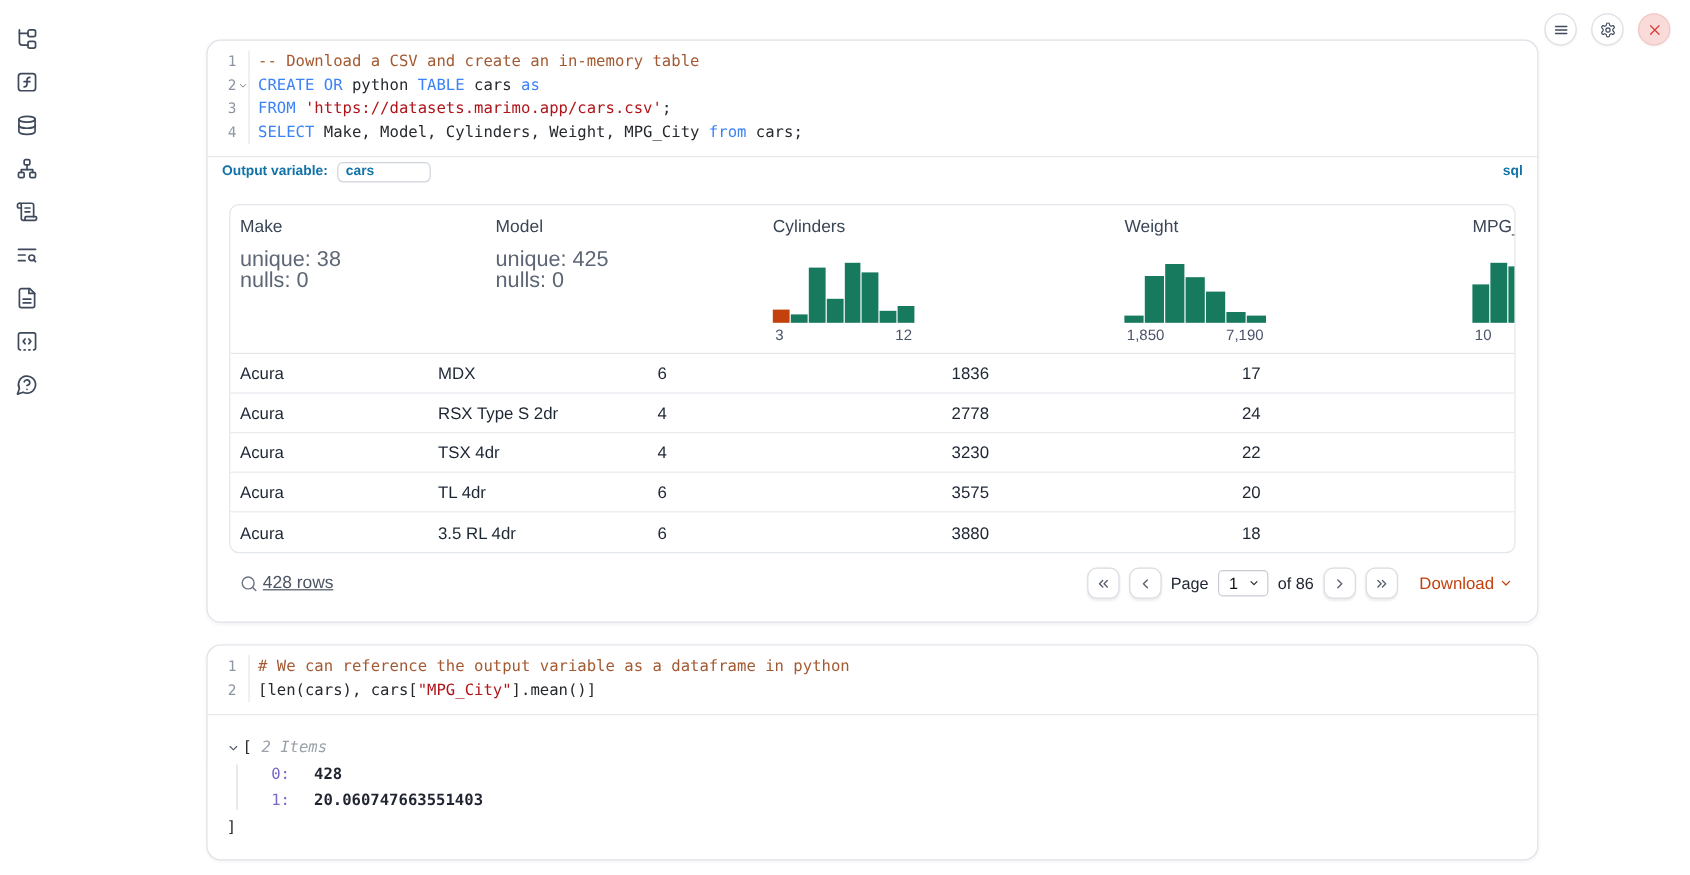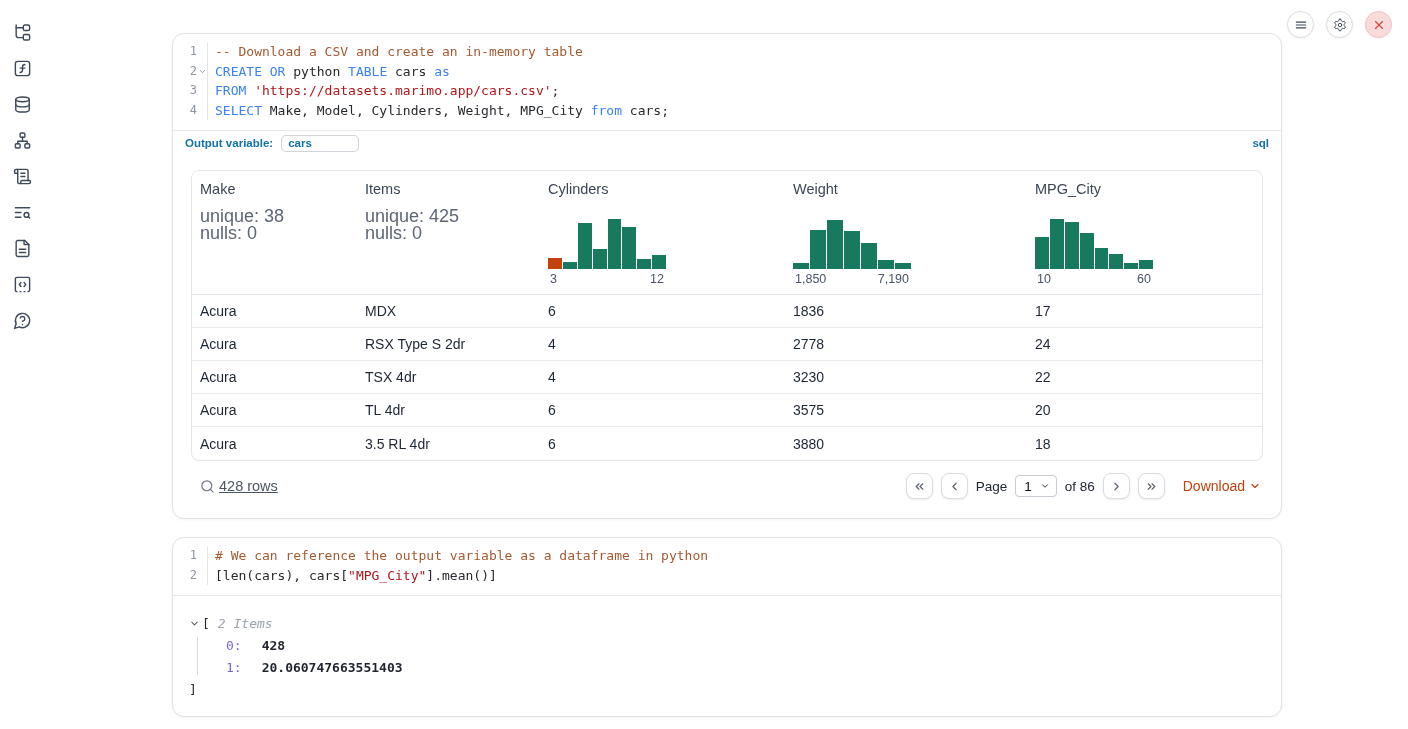--- a/index.html
+++ b/index.html
@@ -36,21 +36,21 @@
 
   
   .outvar-bar { display:flex; align-items:center; gap:8px; border-top:1px solid #e6e8ec; padding:0 12px; height:25px; }
   .outvar-label { color:#1273a8; font-size:11.5px; font-weight:700; }
   .outvar-input { width:78px; height:17px; border:1px solid #cfd4da; border-radius:5px; font-size:11.5px; font-weight:700; color:#1273a8; padding:0 6px; font-family:"Liberation Sans", sans-serif; outline:none; }
   .lang-badge { margin-left:auto; color:#1273a8; font-size:11.5px; font-weight:700; }
 
   
   .output-area { padding:15px 18px 14px; }
   .data-table { border:1px solid #e3e6ea; border-radius:8px; overflow:hidden; }
-  .thead { display:grid; grid-template-columns:165px 183px 245px 242px 1fr; height:124px; border-bottom:1px solid #e3e6ea; }
+  .thead { display:grid; grid-template-columns:165px 183px 245px 242px 1fr; height:124px; border-bottom:1px solid #e3e6ea;gap:48px; }
   .th { padding:10px 8px 8px; display:flex; flex-direction:column; }
   .th-name { font-size:14.5px; color:#3a4656; }
   .th-stats { margin-top:11px; font-size:18px; color:#5d6675; line-height:17px; }
   .hist { margin-top:auto; width:118px; }
   .hist-bars { display:flex; align-items:flex-end; gap:1px; height:52px; }
   .hist-bar { flex:1; }
   .hist-labels { display:flex; justify-content:space-between; font-size:12.5px; color:#49536a; margin-top:3px; padding:0 2px; }
   .tr { display:grid; grid-template-columns:165px 183px 245px 242px 1fr; height:33px; align-items:center; border-bottom:1px solid #e8eaee; font-size:14px; color:#1d2633; }
   .tr:last-child { border-bottom:none; }
   .td { padding:0 8px; }
@@ -220,21 +220,21 @@
       <div class="data-table">
         <div class="thead" id="thead">
             <div class="th">
               <span class="th-name">Make</span>
               <div class="th-stats">
                 <div>unique: 38</div>
                 <div>nulls: 0</div>
               </div>
             </div>
             <div class="th">
-              <span class="th-name">Items</span>
+              <span class="th-name">Model</span>
               <div class="th-stats">
                 <div>unique: 425</div>
                 <div>nulls: 0</div>
               </div>
             </div>
             <div class="th">
               <span class="th-name">Cylinders</span>
               <div class="hist">
                 <div class="hist-bars">
                   <div class="hist-bar" style="height: 22%; background: rgb(194, 65, 12);"></div>

